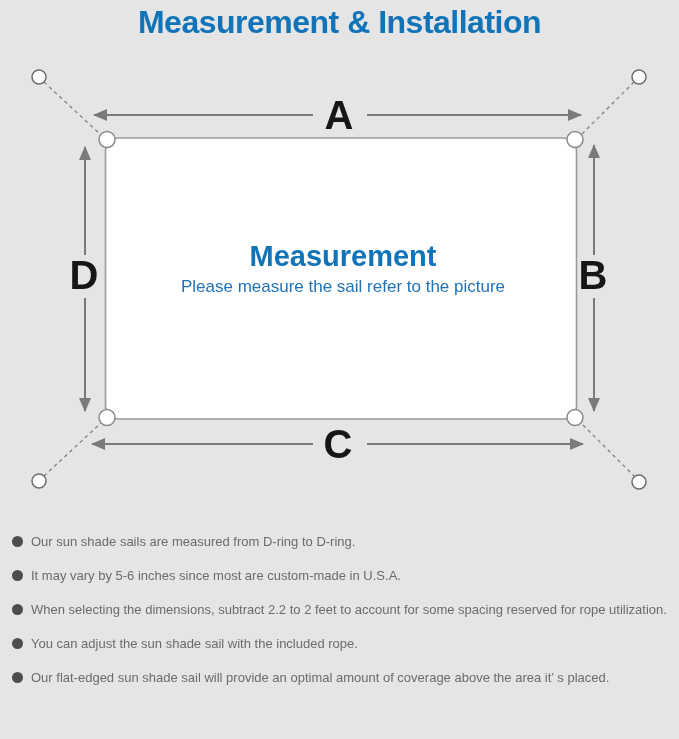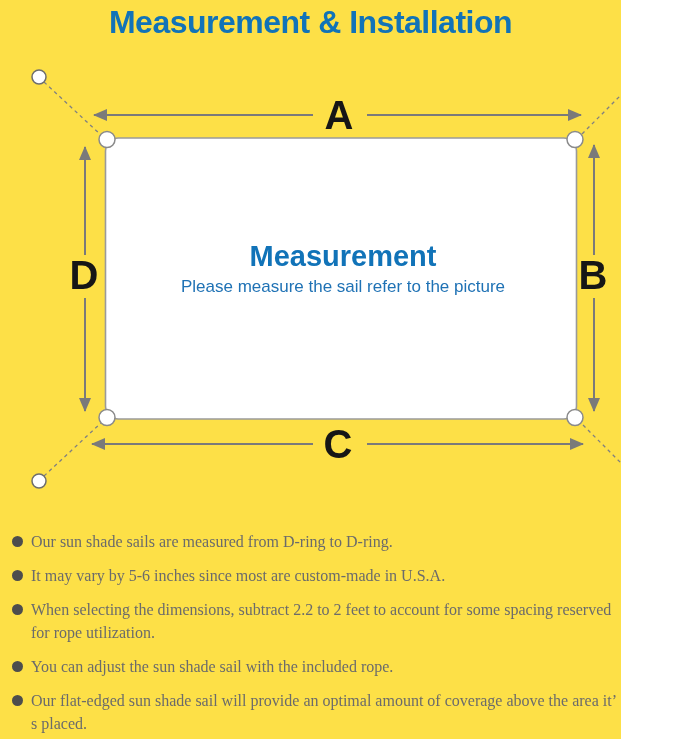--- a/index.html
+++ b/index.html
@@ -1,20 +1,20 @@
 <!DOCTYPE html>
 <html><head>
 <meta charset="utf-8">
 <style>
   html, body { margin: 0; padding: 0; background: #ffffff; }
   .page {
     position: relative;
-    width: 621px;
+    width: 679px;
     height: 739px;
-    background: #fde047;
+    background: #e5e5e5;
     overflow: hidden;
     font-family: "Liberation Sans", sans-serif;
   }
   .page-title {
     position: absolute;
     top: 0; left: 0; right: 0;
     text-align: center;
     font-size: 32px;
     font-weight: 700;
     line-height: 44px;
@@ -39,25 +39,24 @@
   }
   .bullet-dot {
     flex: 0 0 auto;
     width: 11px;
     height: 11px;
     margin: 6px 8px 0 0;
     border-radius: 50%;
     background: #4d4d4d;
   }
   .bullet-text {
-    font-size: 16px;
+    font-size: 13px;
     line-height: 23px;
     color: #6b6b6b;
     max-width: 642px;
-    font-family: Liberation Serif, serif;
   }
   
   .sail-outline { fill: #ffffff; stroke: #9a9a9a; stroke-width: 1.6; }
   .arrow-line   { stroke: #7a7a7a; stroke-width: 2; }
   .rope-line    { stroke: #808080; stroke-width: 1.3; stroke-dasharray: 3.5 3.5; }
   .anchor-pt    { fill: #ffffff; stroke: #6e6e6e; stroke-width: 1.5; }
   .d-ring       { fill: #ffffff; stroke: #8a8a8a; stroke-width: 1.5; }
   .dim-label    { font-family: "Liberation Sans", sans-serif; font-size: 40px; font-weight: 700; fill: #161616; text-anchor: middle; }
   .center-title { font-family: "Liberation Sans", sans-serif; font-size: 29px; font-weight: 700; fill: #1173b8; text-anchor: middle; }
   .center-sub   { font-family: "Liberation Sans", sans-serif; font-size: 17px; fill: #1f72b5; text-anchor: middle; }

